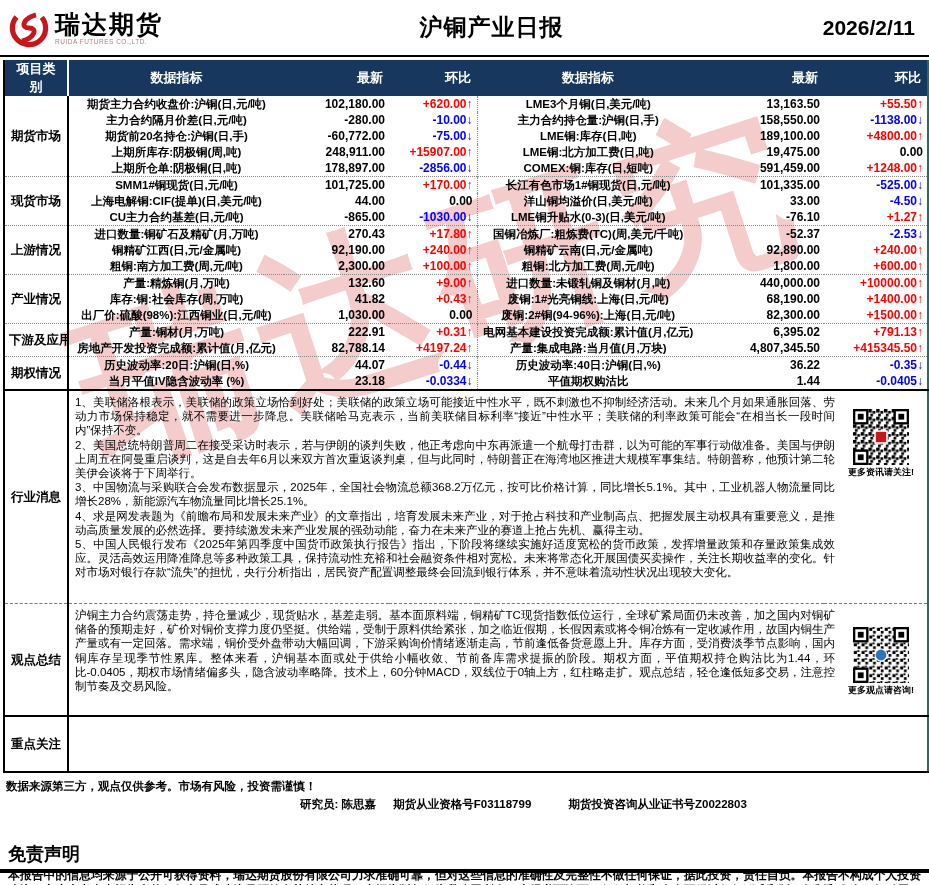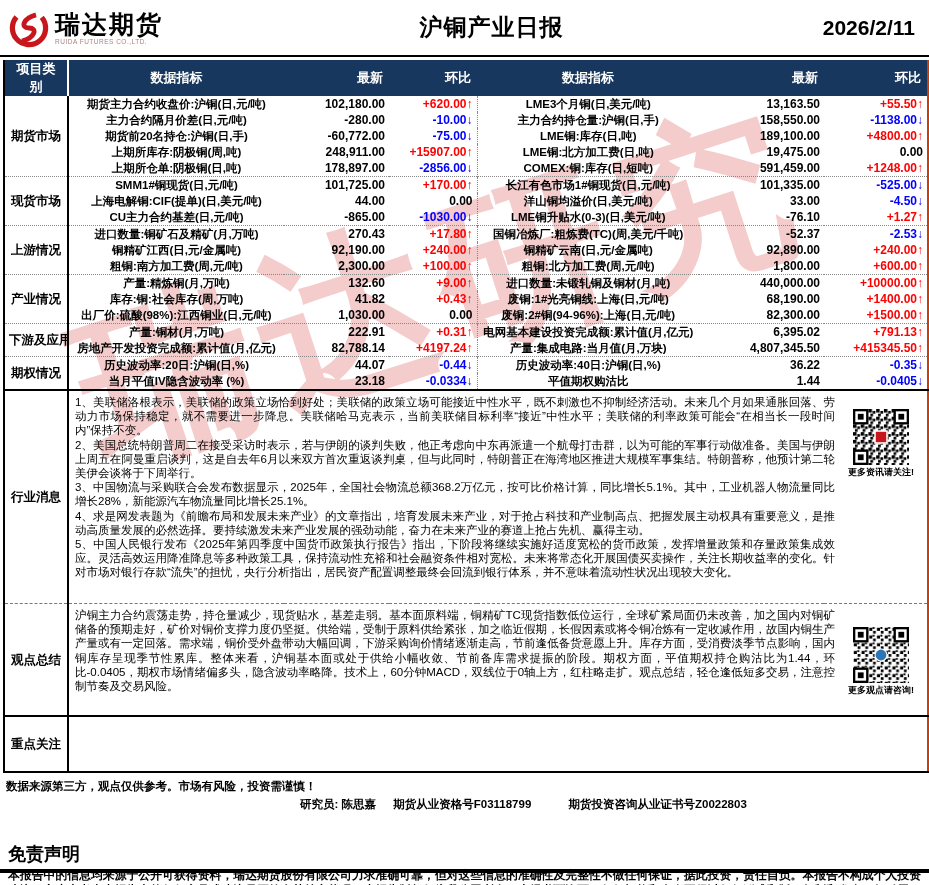--- a/index.html
+++ b/index.html
@@ -18,21 +18,21 @@
   .rpt-date{width:180px;text-align:right;font-size:21px;font-weight:bold;padding-right:6px;}
   .header-rule{height:2px;background:#000;margin:0;}
 
   
   .watermark{position:absolute;left:40px;top:170px;width:800px;text-align:center;
     font-size:175px;font-weight:bold;letter-spacing:12px;color:rgba(222,106,106,0.34);
     transform:rotate(-18deg);transform-origin:center;z-index:0;pointer-events:none;white-space:nowrap;}
 
   
   table.main{border-collapse:collapse;table-layout:fixed;width:924px;margin:3px 0 0 3px;
-    border-left:2px solid #000;border-right:2px solid #c2410c;border-bottom:2px solid #000;
+    border-left:2px solid #000;border-right:2px solid #0f766e;border-bottom:2px solid #000;
     position:relative;z-index:1;background:transparent;}
   thead th{background:var(--navy);color:#fff;font-size:13px;font-weight:bold;height:20px;padding:0 6px;}
   th.c{text-align:center;} th.r{text-align:right;}
   th.first{border-right:2px solid #fff;}
   tbody td{height:16px;line-height:16px;font-size:12px;font-weight:bold;padding:0 4px;
     white-space:nowrap;overflow:hidden;}
   td.ind{text-align:center;font-size:11.5px;padding:0 2px;}
   td.val{text-align:right;}
   td.chg{text-align:right;}
   td.chg.up{color:var(--up);} td.chg.down{color:var(--down);} td.chg.flat{color:#000;text-align:right;}

